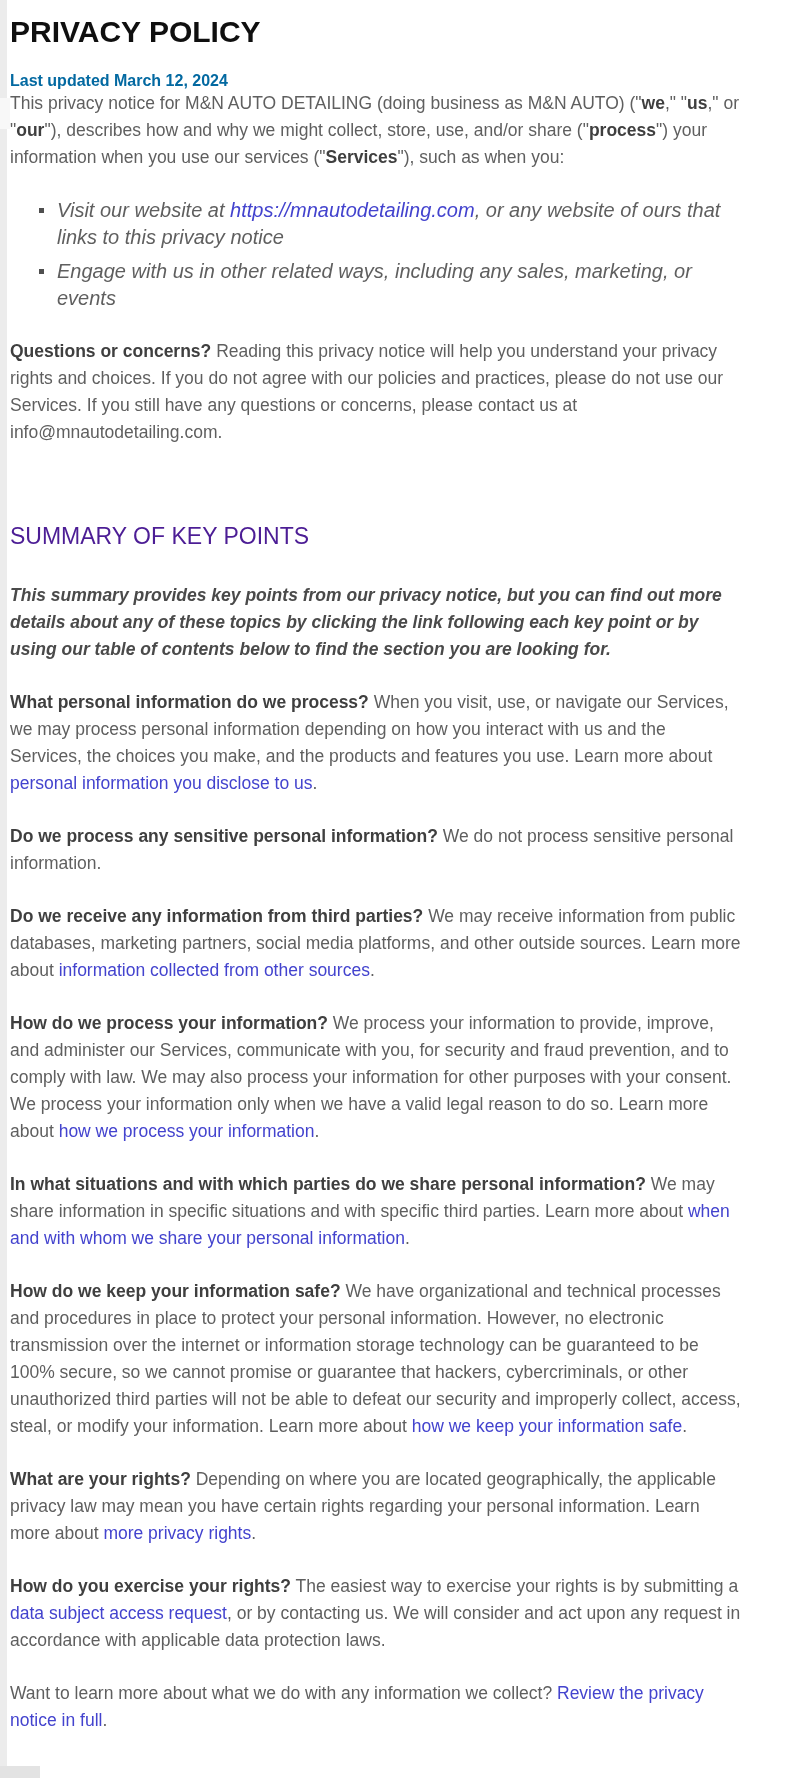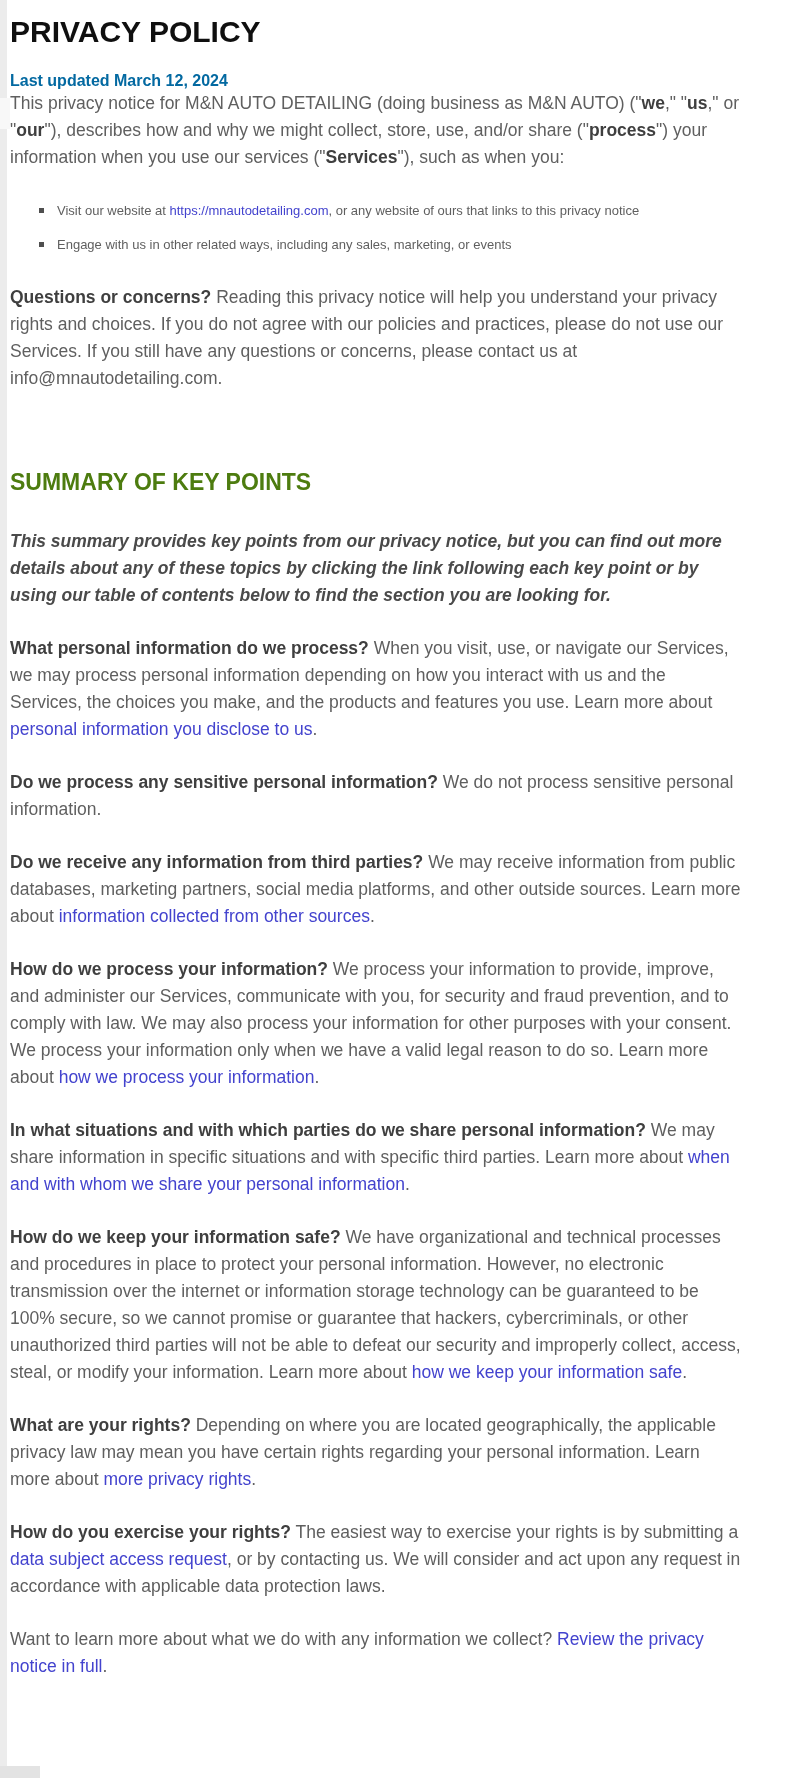--- a/index.html
+++ b/index.html
@@ -28,31 +28,31 @@
   p.body{
     font-size:17.5px;line-height:27px;color:#5f5f5f;margin:0 0 26px;
   }
   .intro-first{margin-top:52px;}
   p.body .b, ul.bullets .b{color:#3f3f3f;font-weight:700;}
   .i{font-style:italic;}
   .lnk{color:var(--link-color,#4343ce);text-decoration:none;cursor:pointer;}
 
   ul.bullets{margin:25px 0 26px;padding:0 0 0 47px;list-style:none;}
   ul.bullets li{
-    font-size:13px;line-height:27px;color:#5f5f5f;
-    position:relative;margin:0 0 7px;
+    font-size:20px;line-height:27px;color:#5f5f5f;
+    position:relative;margin:0 0 7px;font-style:italic;
   }
   ul.bullets li::before{
     content:"";position:absolute;left:-18px;top:11px;
     width:5px;height:5px;background:#4f4f4f;
   }
 
   h2{
-    font-size:23px;line-height:28px;font-weight:700;
-    color:#4d7c0f;margin:76px 0 31px;
+    font-size:23px;line-height:28px;font-weight:400;
+    color:#4c1d95;margin:76px 0 31px;
   }
   p.lead{color:#4a4a4a;font-weight:700;margin-top:32px;}
   p.lead .b{color:#4a4a4a;}
   p.lead .lnk{font-weight:700;}
 </style>
 </head>
 <body>
 
 <div class="page">
   <div class="edge-strip"></div>

